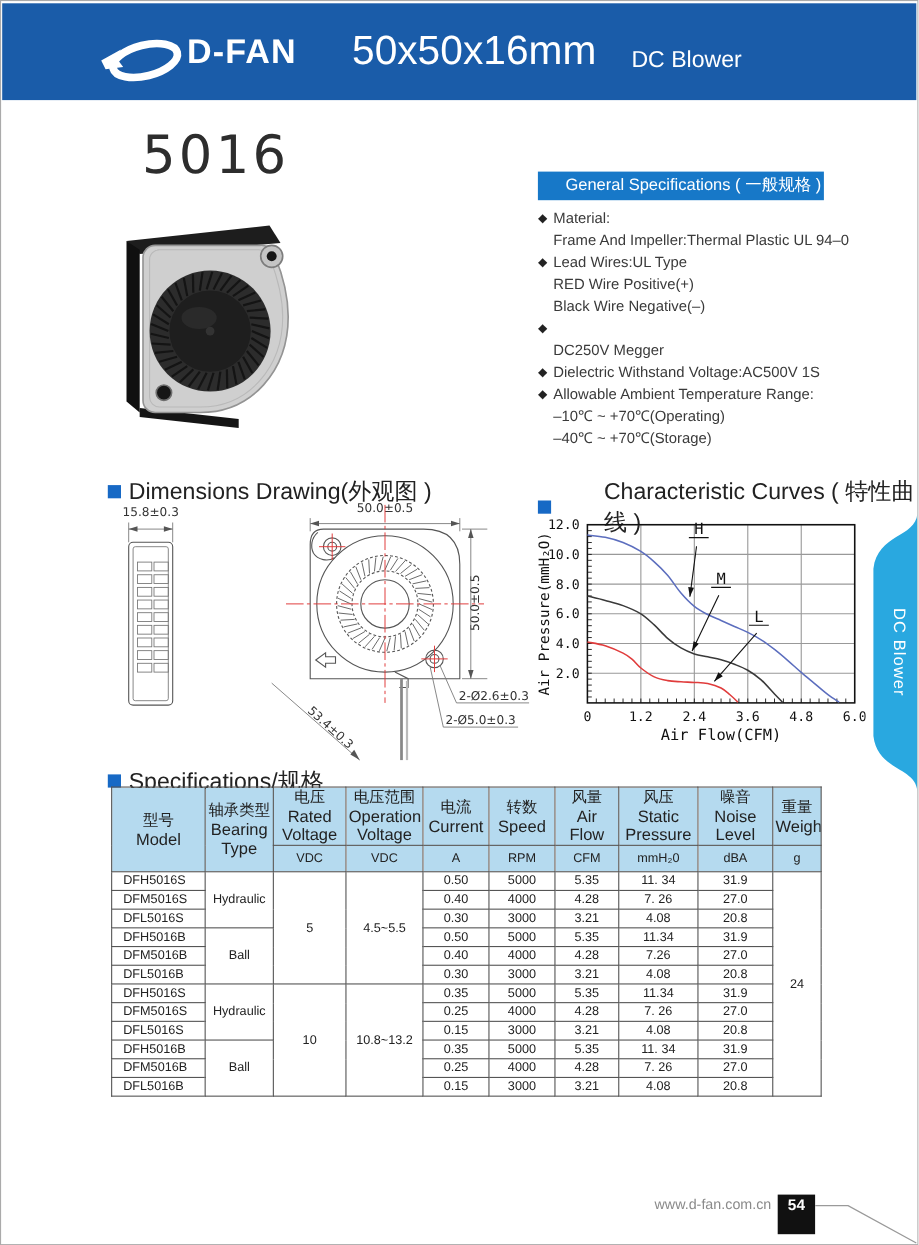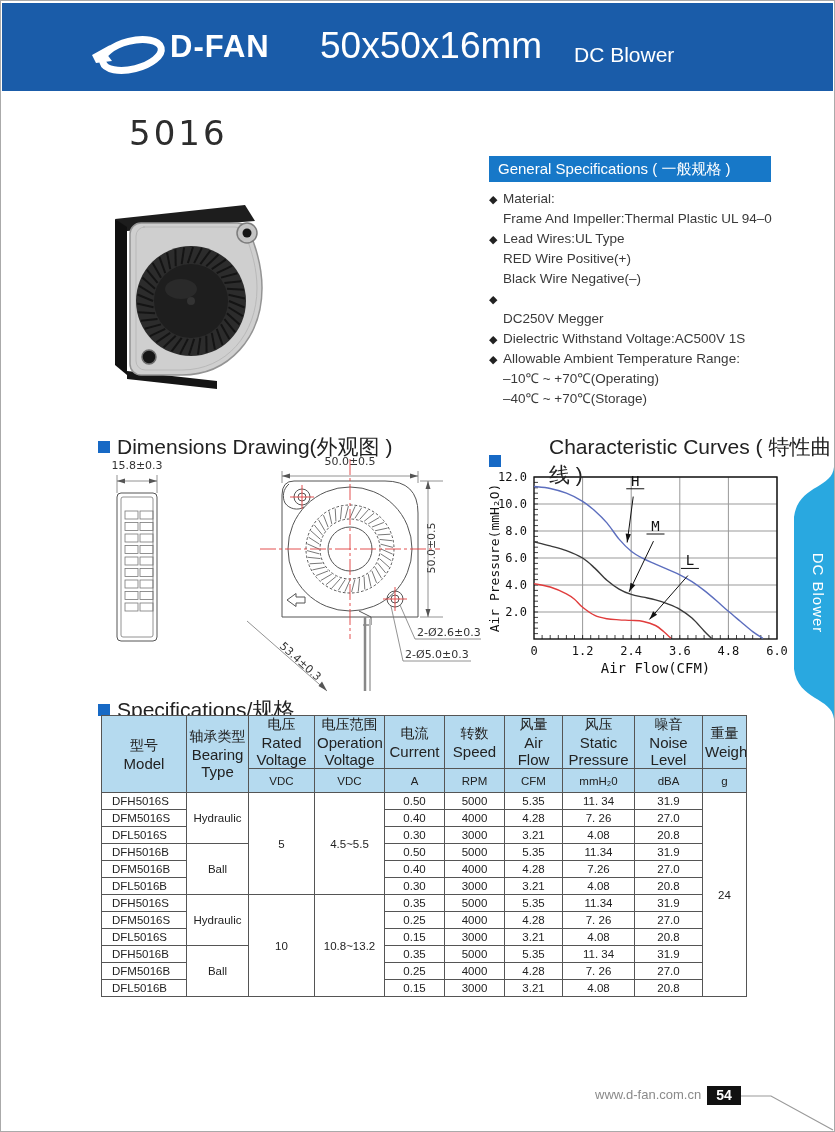--- a/index.html
+++ b/index.html
@@ -8,27 +8,27 @@
     background:#ffffff;border:1px solid #aaa;overflow:hidden;
     font-family:"Liberation Sans", sans-serif;color:#333;
   }
   .abs{position:absolute;}
   
   .hdr{left:1px;top:2px;width:831px;height:88px;background:#1a5ca9;}
   .hdr-brand{left:168px;top:26px;color:#fff;font-size:31px;font-weight:bold;letter-spacing:1px;}
   .hdr-size{left:318px;top:22px;color:#fff;font-size:37px;font-weight:400;}
   .hdr-prod{left:572px;top:40px;color:#fff;font-size:21px;}
   
-  .model-title{left:128px;top:112px;font-size:34px;color:#2d2d2d;font-family:"DejaVu Sans",sans-serif;font-weight:400;letter-spacing:3px;}
+  .model-title{left:128px;top:112px;font-size:48px;color:#2d2d2d;font-family:"DejaVu Sans",sans-serif;font-weight:400;letter-spacing:3px;}
   
   .sec{display:flex;align-items:center;gap:7px;font-size:21px;color:#222;}
   .sq{width:12px;height:12px;background:#1769c5;flex:0 0 auto;}
   
-  .gs-bar{left:488px;top:155px;width:282px;height:26px;background:#1778c8;color:#fff;
-    font-size:15px;line-height:26px;padding-left:9px;box-sizing:border-box;}
+  .gs-bar{left:488px;top:155px;width:260px;height:26px;background:#1778c8;color:#fff;
+    font-size:15px;line-height:26px;padding-left:25px;box-sizing:border-box;}
   .gs-list{left:488px;top:188px;width:300px;font-size:13.5px;color:#3a3a3a;}
   .spec-line{display:flex;min-height:20px;line-height:20px;}
   .diamond{width:14px;flex:0 0 auto;font-size:11px;color:#222;}
   
   svg text{font-family:"DejaVu Sans",sans-serif;}
   .cad{stroke:#555;fill:none;stroke-width:1;}
   .cadthin{stroke:#777;fill:none;stroke-width:0.8;}
   .dimtxt{font-size:11px;fill:#333;}
   .chart-txt{font-family:"DejaVu Sans Mono",monospace;fill:#111;}
   
@@ -36,21 +36,21 @@
   .spec-table th,.spec-table td{border:1px solid #555;text-align:center;padding:0 2px;overflow:hidden;}
   .spec-table thead th{background:#b5daef;font-weight:400;height:23px;}
   .spec-table thead tr.hrow1 th{height:45px;}
   .spec-table tbody td{height:16px;background:#fff;}
   .spec-table td.model{text-align:left;padding-left:10px;}
   .hcn{font-size:14px;}
   .hen{font-size:15px;}
   
   .site{color:#8a8a8a;font-size:13px;}
   .pagebox{background:#111;color:#fff;font-size:14px;font-weight:bold;
-    width:34px;height:19px;line-height:19px;text-align:center;}
+    width:34px;height:36px;line-height:19px;text-align:center;}
   
   .tabtxt{fill:#fff;font-size:15px;font-family:"Liberation Sans",sans-serif;letter-spacing:1px;}
 </style>
 </head>
 <body>
 
 <div class="page">
 
   <div class="abs hdr">
     <svg class="abs" style="left:88px;top:30px;" width="78" height="44" viewBox="0 0 78 44">

